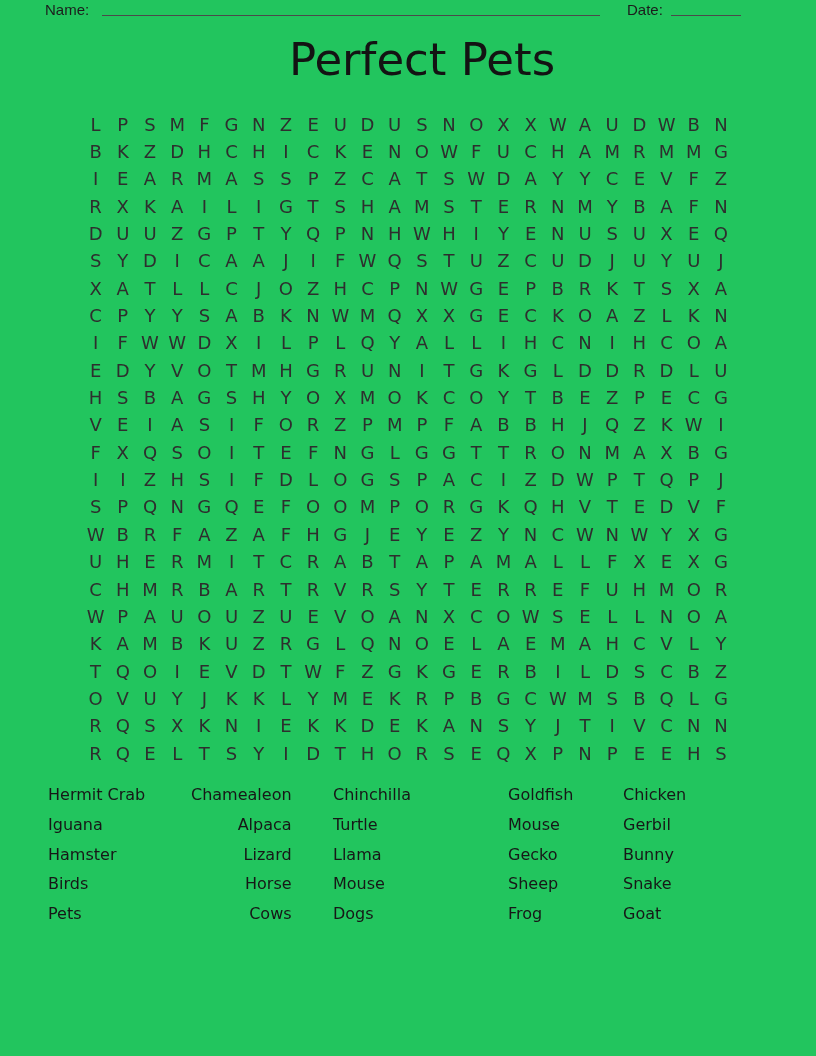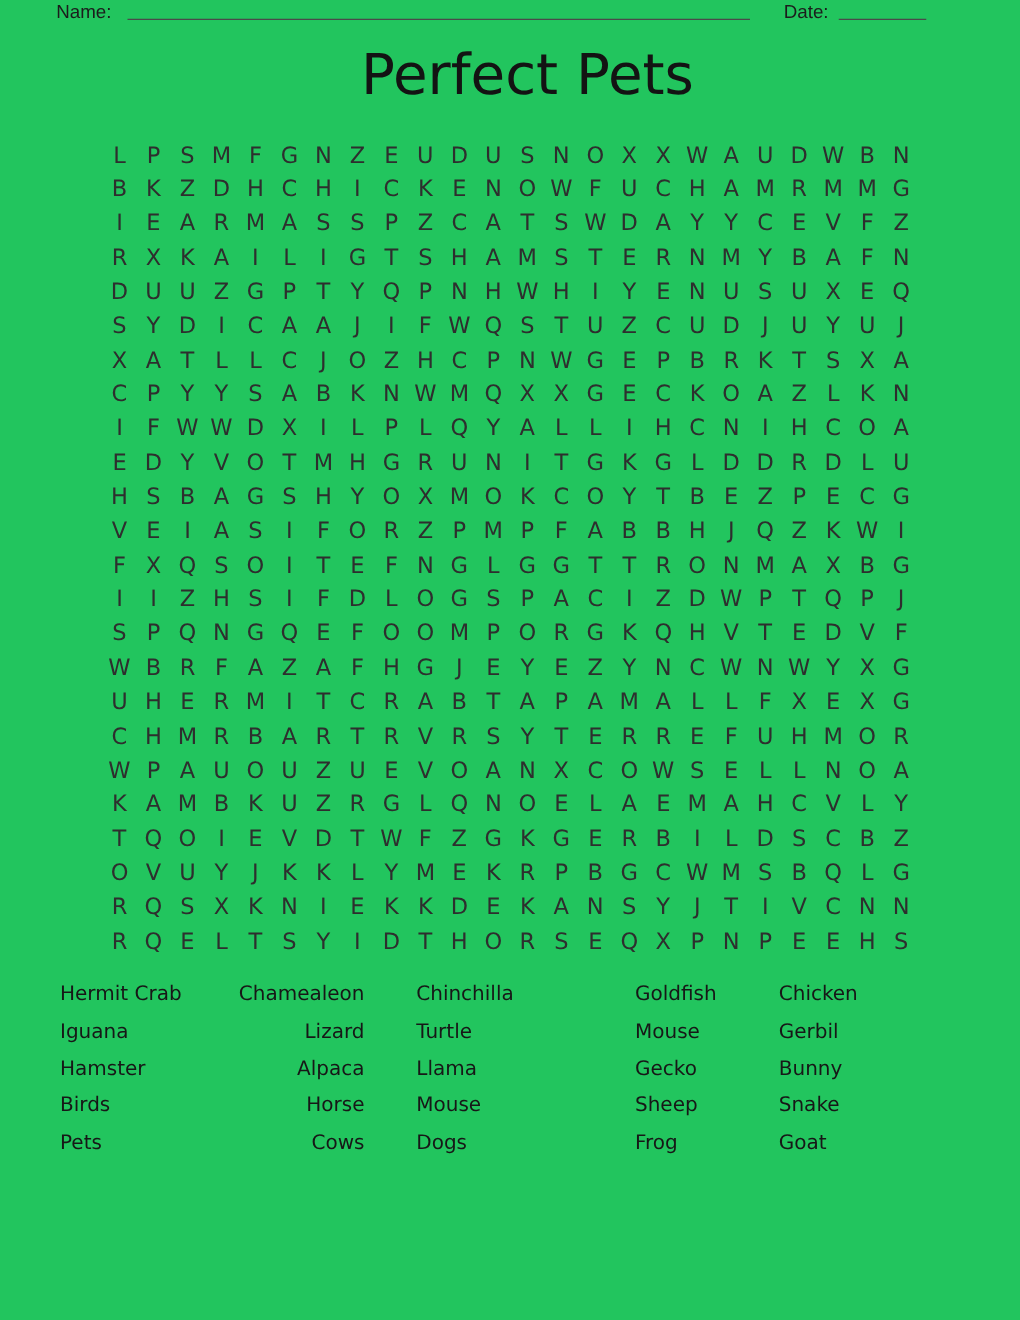--- a/index.html
+++ b/index.html
@@ -676,22 +676,22 @@
   <div class="words" id="words">
       <div class="wcol">
         <div class="word">Hermit Crab</div>
         <div class="word">Iguana</div>
         <div class="word">Hamster</div>
         <div class="word">Birds</div>
         <div class="word">Pets</div>
       </div>
       <div class="wcol">
         <div class="word">Chamealeon</div>
+        <div class="word">Alpaca</div>
         <div class="word">Lizard</div>
-        <div class="word">Alpaca</div>
         <div class="word">Horse</div>
         <div class="word">Cows</div>
       </div>
       <div class="wcol">
         <div class="word">Chinchilla</div>
         <div class="word">Turtle</div>
         <div class="word">Llama</div>
         <div class="word">Mouse</div>
         <div class="word">Dogs</div>
       </div>

